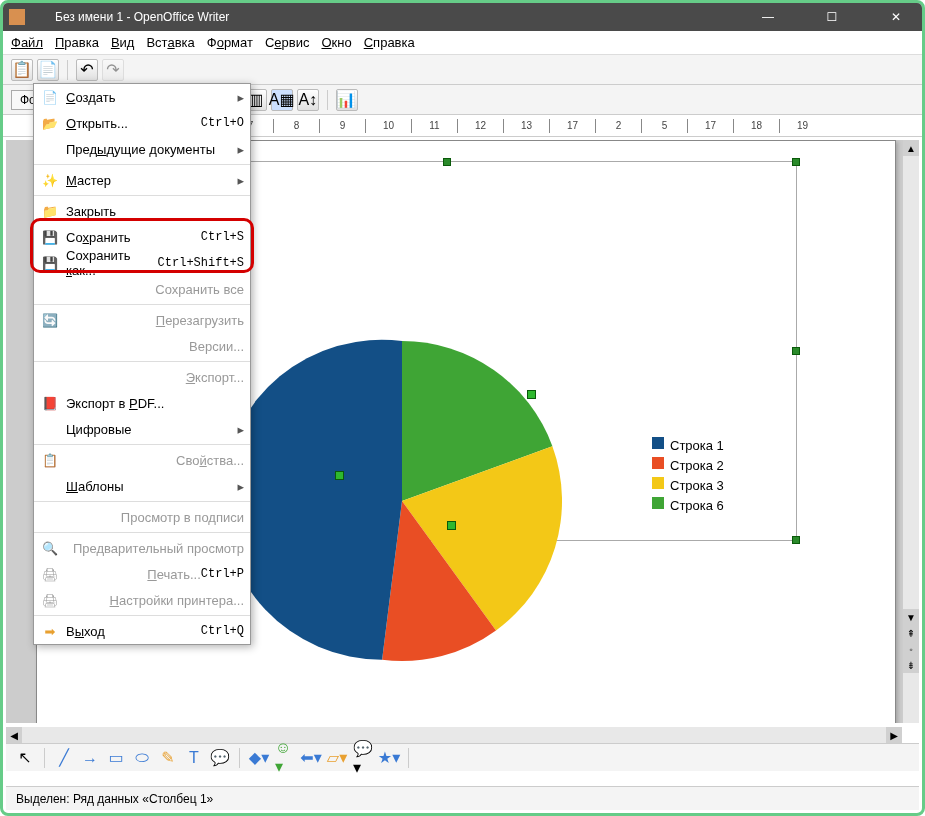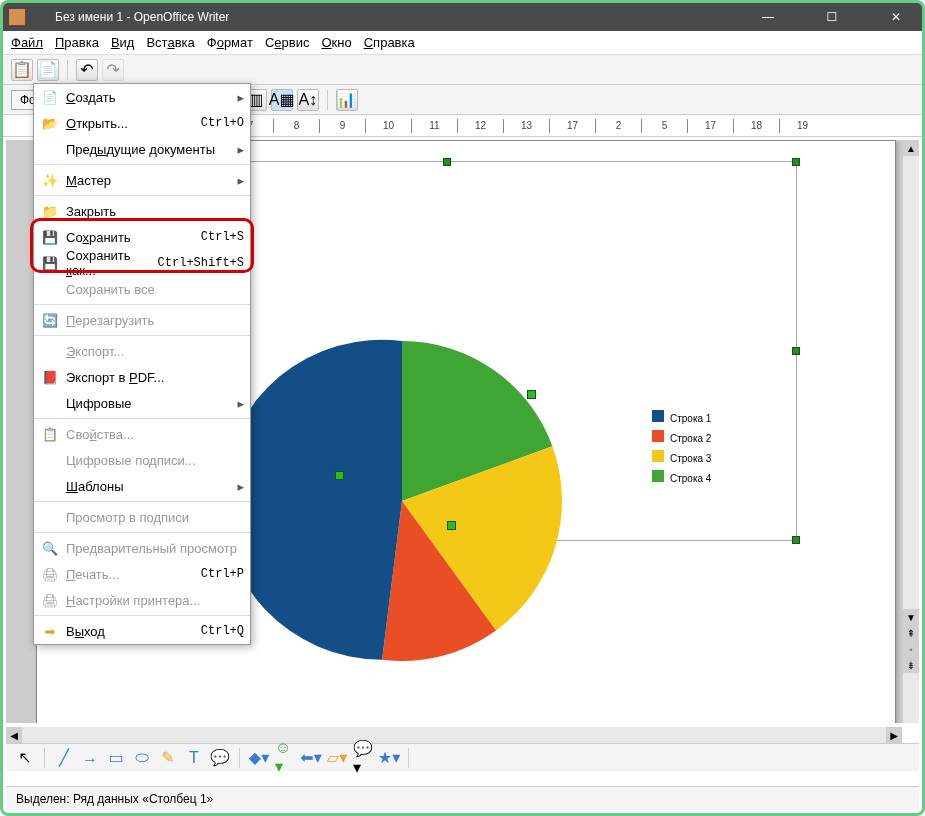--- a/index.html
+++ b/index.html
@@ -15,30 +15,30 @@
 .tbbtn { width: 22px; height: 22px; border: 1px solid transparent; border-radius: 2px; display: flex; align-items: center; justify-content: center; cursor: pointer; }
 .tbbtn.i1 { background: linear-gradient(#fff,#e0e0e0); border: 1px solid #bbb; }
 .sep { width: 1px; height: 20px; background: #ccc; margin: 0 4px; }
 .ruler { background: #fff; height: 22px; border-bottom: 1px solid #ccc; position: relative; overflow: hidden; font-size: 10px; color: #444; white-space: nowrap; padding-left: 40px; }
 .ruler span { display: inline-block; width: 46px; text-align: center; border-left: 1px solid #888; height: 14px; line-height: 14px; margin-top: 4px; }
 .workspace { position: absolute; left: 3px; right: 3px; top: 137px; bottom: 90px; background: #ccc; overflow: hidden; }
 .page { position: absolute; left: 30px; top: 0; width: 860px; height: 640px; background: #fff; border: 1px solid #888; box-shadow: 2px 2px 4px rgba(0,0,0,0.2); }
 .chartbox { position: absolute; left: 60px; top: 20px; width: 700px; height: 380px; border: 1px solid #aaa; }
 .handle { position: absolute; width: 8px; height: 8px; background: #2a8a2a; border: 1px solid #0a5a0a; }
 .pie { position: absolute; left: 200px; top: 195px; }
-.legend { position: absolute; left: 615px; top: 269px; font-size: 10px; }
+.legend { position: absolute; left: 615px; top: 296px; font-size: 13px; }
 .legend div { display: flex; align-items: center; gap: 6px; margin-bottom: 4px; }
 .legend .sw { width: 12px; height: 12px; }
 .c1 { background: #134f86; }
 .c2 { background: #e94e24; }
 .c3 { background: #f3c817; }
 .c4 { background: #3fa535; }
 .dropdown { position: absolute; left: 30px; top: 80px; width: 218px; background: #fff; border: 1px solid #999; box-shadow: 2px 2px 8px rgba(0,0,0,0.3); font-size: 13px; z-index: 100; }
 .dropdown .row { display: flex; align-items: center; height: 26px; padding: 0 6px; position: relative; cursor: pointer; }
-.dropdown .row.dim { color: #999; }
+.dropdown .row.dim { color: #999; text-align: right; }
 .dropdown .rico { width: 20px; height: 18px; margin-right: 6px; display: flex; align-items: center; justify-content: center; }
 .dropdown .lbl { flex: 1; }
 .dropdown .sc { color: #000000; font-size: 12px; font-family: Liberation Mono, monospace; }
 .dropdown .arr { color: #555; }
 .dropdown hr { border: none; border-top: 1px solid #ddd; margin: 2px 0; }
 .hl { position: absolute; left: 27px; top: 215px; width: 224px; height: 55px; border: 3px solid #d40000; border-radius: 10px; z-index: 101; pointer-events: none; }
 .drawbar { position: absolute; left: 3px; right: 3px; bottom: 42px; height: 28px; background: #f4f4f4; border-top: 1px solid #ccc; display: flex; align-items: center; padding: 0 8px; gap: 4px; }
 .statusbar { position: absolute; left: 3px; right: 3px; bottom: 3px; height: 24px; background: #f4f4f4; border-top: 1px solid #ccc; display: flex; align-items: center; padding: 0 10px; font-size: 12px; }
 .vscroll { position: absolute; right: 3px; top: 137px; bottom: 90px; width: 16px; background: #e8e8e8; }
 .hscroll { position: absolute; left: 3px; right: 20px; bottom: 70px; height: 16px; background: #e8e8e8; }
@@ -122,21 +122,21 @@
       <div>
           <div class="sw c2"></div>
           <span>Строка 2</span>
         </div>
       <div>
           <div class="sw c3"></div>
           <span>Строка 3</span>
         </div>
       <div>
           <div class="sw c4"></div>
-          <span>Строка 4</span>
+          <span>Строка 6</span>
         </div>
     </div>
   </div>
 </div>
 
 <div class="vscroll">
   <div class="scrollbtn">▲</div>
   <div style="position:absolute;bottom:50px;left:0;right:0;">
     <div class="scrollbtn">▼</div>
     <div class="scrollbtn">⇞</div>
@@ -188,42 +188,42 @@
     </div>
   <div class="row dim">
       <div class="rico"></div>
       <span class="lbl">Сохранить все</span>
     </div>
   <hr>
   <div class="row dim">
       <div class="rico">🔄</div>
       <span class="lbl"><u>П</u>ерезагрузить</span>
     </div>
+  <div class="row dim">
+      <div class="rico"></div>
+      <span class="lbl">Версии...</span>
+    </div>
   <hr>
   <div class="row dim">
       <div class="rico"></div>
       <span class="lbl"><u>Э</u>кспорт...</span>
     </div>
   <div class="row">
       <div class="rico">📕</div>
       <span class="lbl">Экспорт в <u>P</u>DF...</span>
     </div>
   <div class="row">
       <div class="rico"></div>
       <span class="lbl">Цифровые</span>
       <span class="arr">▸</span>
     </div>
   <hr>
   <div class="row dim">
       <div class="rico">📋</div>
       <span class="lbl">Сво<u>й</u>ства...</span>
-    </div>
-  <div class="row dim">
-      <div class="rico"></div>
-      <span class="lbl">Цифровые подписи...</span>
     </div>
   <div class="row">
       <div class="rico"></div>
       <span class="lbl"><u>Ш</u>аблоны</span>
       <span class="arr">▸</span>
     </div>
   <hr>
   <div class="row dim">
       <div class="rico"></div>
       <span class="lbl">Просмотр в подписи</span>

